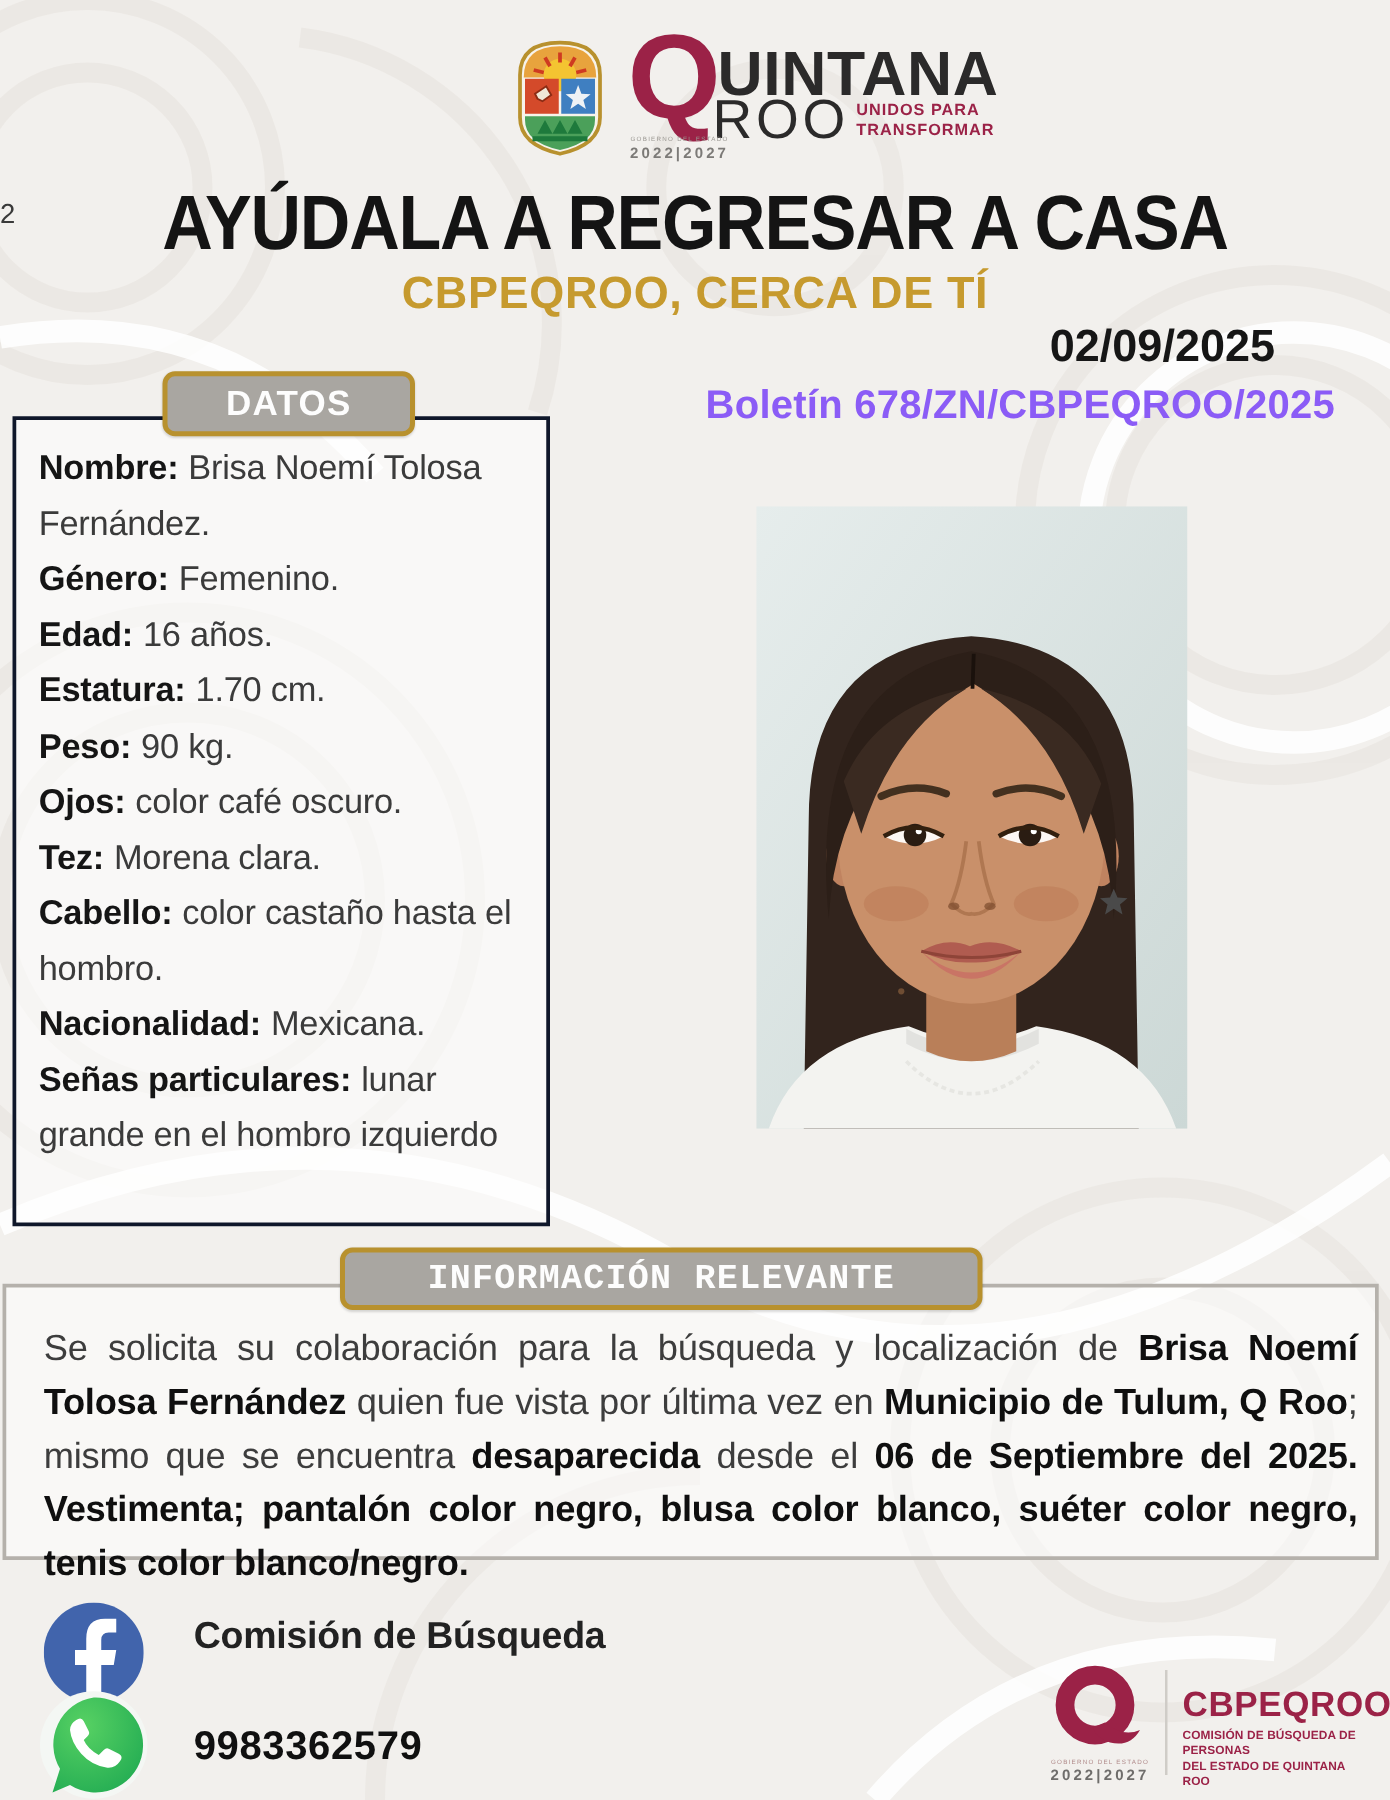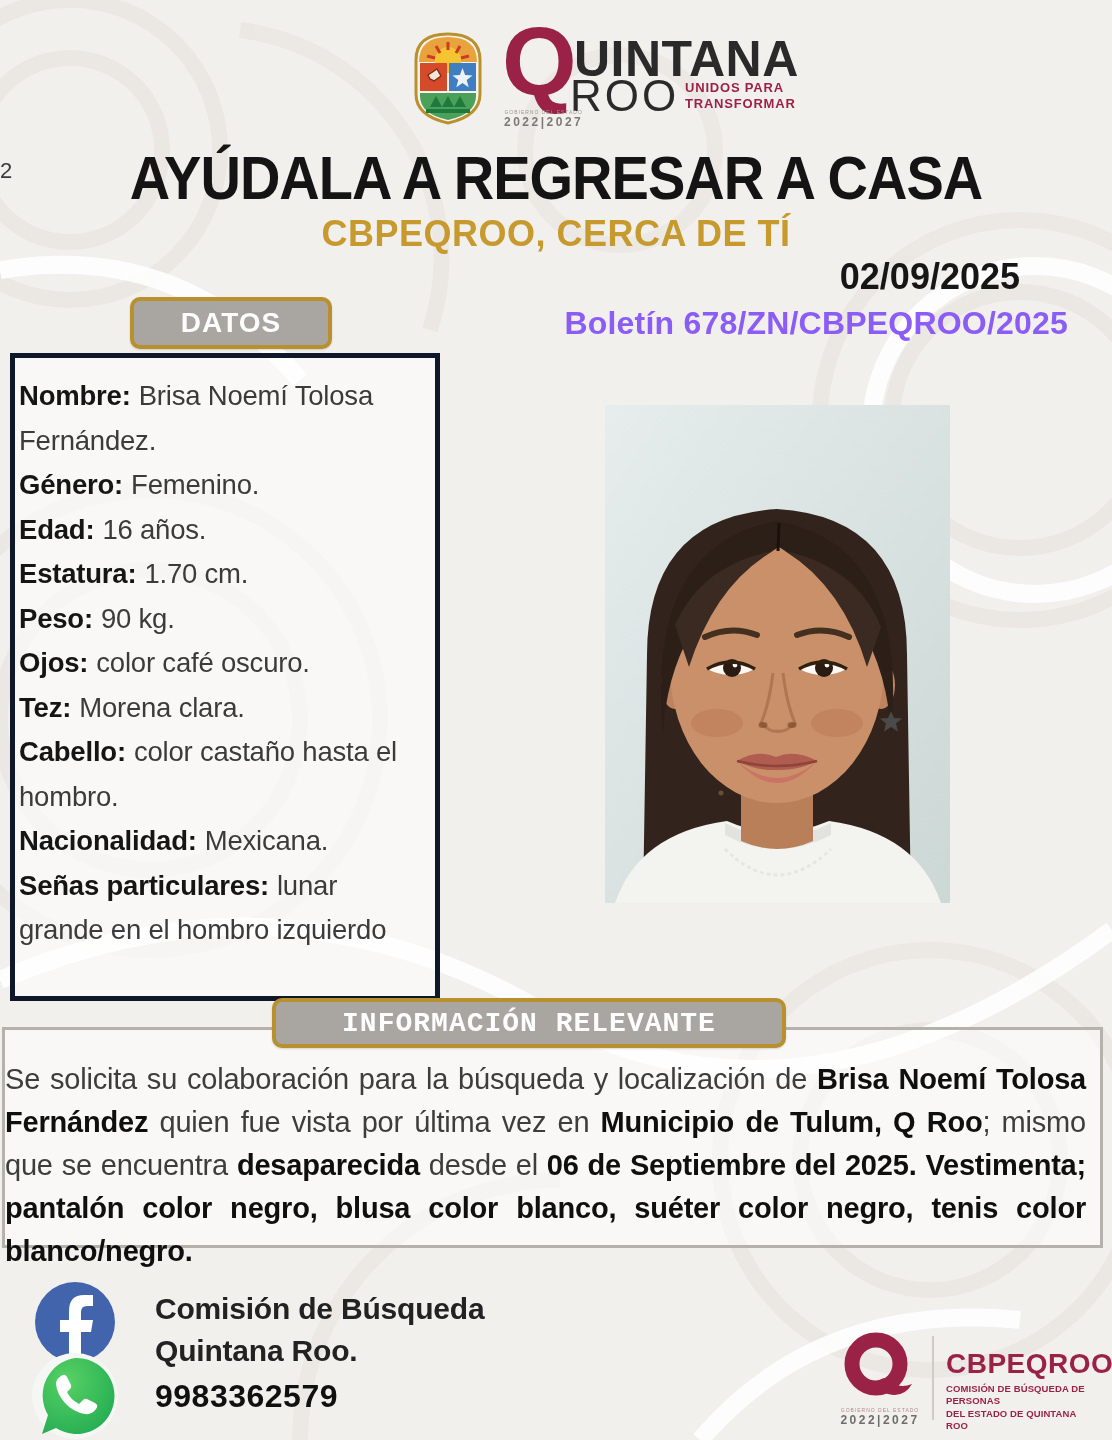--- a/index.html
+++ b/index.html
@@ -48,36 +48,36 @@
     box-shadow:0 1px 2px rgba(0,0,0,0.15);
   }
   #datos-header{left:130px;top:297px;width:194px;height:44px;font-size:28px;font-weight:bold;letter-spacing:1px;}
   #info-header{
     left:272px;top:998px;width:506px;height:42px;
     font-family:"Liberation Mono","DejaVu Sans Mono",monospace;font-weight:bold;font-size:28px;letter-spacing:1px;
   }
 
   
   #datos-box{
-    left:10px;top:353px;width:430px;height:648px;z-index:2;
-    border:5px solid #0f172a;background:rgba(255,255,255,0.55);
-    box-sizing:border-box;padding:16px 16px 0 4px;
+    left:10px;top:333px;width:430px;height:648px;z-index:2;
+    border:3px solid #0f172a;background:rgba(255,255,255,0.55);
+    box-sizing:border-box;padding:16px 16px 0 18px;
   }
   .datos-line{font-size:27.5px;line-height:44.5px;color:#3b3b3b;letter-spacing:-0.2px;}
   .datos-line .lbl{font-weight:bold;color:#151515;}
   .datos-line .val{margin-left:8px;}
 
   
   #photo{left:605px;top:405px;width:345px;height:498px;z-index:2;}
 
   
   #info-box{
     left:2px;top:1027px;width:1101px;height:221px;z-index:2;
     border:3px solid #b5b1ab;background:rgba(255,255,255,0.5);
-    box-sizing:border-box;padding:28px 14px 0 0;
+    box-sizing:border-box;padding:28px 14px 0 30px;
   }
   #info-text{font-size:29px;line-height:43px;color:#3d3d3d;text-align:justify;letter-spacing:-0.2px;}
   #info-text .b{font-weight:bold;color:#0f0f0f;}
 
   
   .fb-icon{left:35px;top:1282px;width:80px;height:80px;z-index:2;}
   .fb-label{left:155px;top:1288px;z-index:2;font-size:30px;font-weight:bold;color:#222;line-height:42px;letter-spacing:-0.2px;}
   .wa-icon{left:30px;top:1352px;width:90px;height:90px;z-index:2;}
   .wa-number{left:155px;top:1378px;z-index:2;font-size:32px;font-weight:bold;color:#101010;letter-spacing:0.5px;}
 
@@ -233,21 +233,20 @@
 <div class="abs" id="info-box">
   <p id="info-text" style="margin:0;"><span>Se solicita su colaboración para la búsqueda y localización de </span><span class="b">Brisa Noemí Tolosa Fernández</span><span> quien fue vista por última vez en </span><span class="b">Municipio de Tulum, Q Roo</span><span>; mismo que se encuentra </span><span class="b">desaparecida</span><span> desde el </span><span class="b">06 de Septiembre del 2025. </span><span class="b">Vestimenta; pantalón color negro, blusa color blanco, suéter color negro, tenis color blanco/negro.</span></p>
 </div>
 
 <svg class="abs fb-icon" viewBox="0 0 80 80" xmlns="http://www.w3.org/2000/svg">
   <circle cx="40" cy="40" r="40" fill="#4164ac"></circle>
   <path d="M46,80 L46,50 L56,50 L58,38 L46,38 L46,30 Q46,24 52,24 L58,24 L58,13 L49,13 Q34,13 34,29 L34,38 L25,38 L25,50 L34,50 L34,80 Z" fill="#ffffff"></path>
 </svg>
 <div class="abs fb-label">
   <div>Comisión de Búsqueda</div>
-  <div>Quintana Roo.</div>
 </div>
 
 <svg class="abs wa-icon" viewBox="0 0 90 90" xmlns="http://www.w3.org/2000/svg">
   <defs>
     <radialGradient id="wag" cx="0.35" cy="0.3" r="0.9">
       <stop offset="0" stop-color="#57d163"></stop>
         <stop offset="1" stop-color="#1da851"></stop>
     </radialGradient>
   </defs>
   <circle cx="45" cy="44" r="43" fill="#f4f7f4"></circle>

